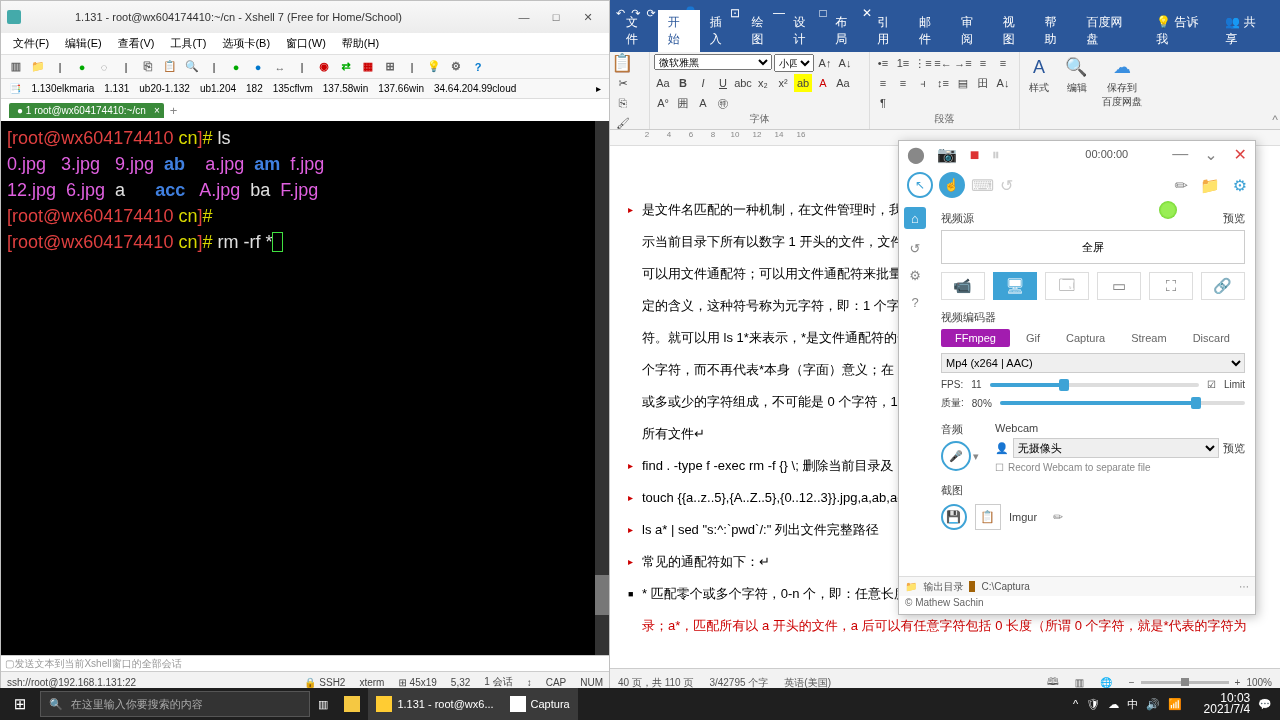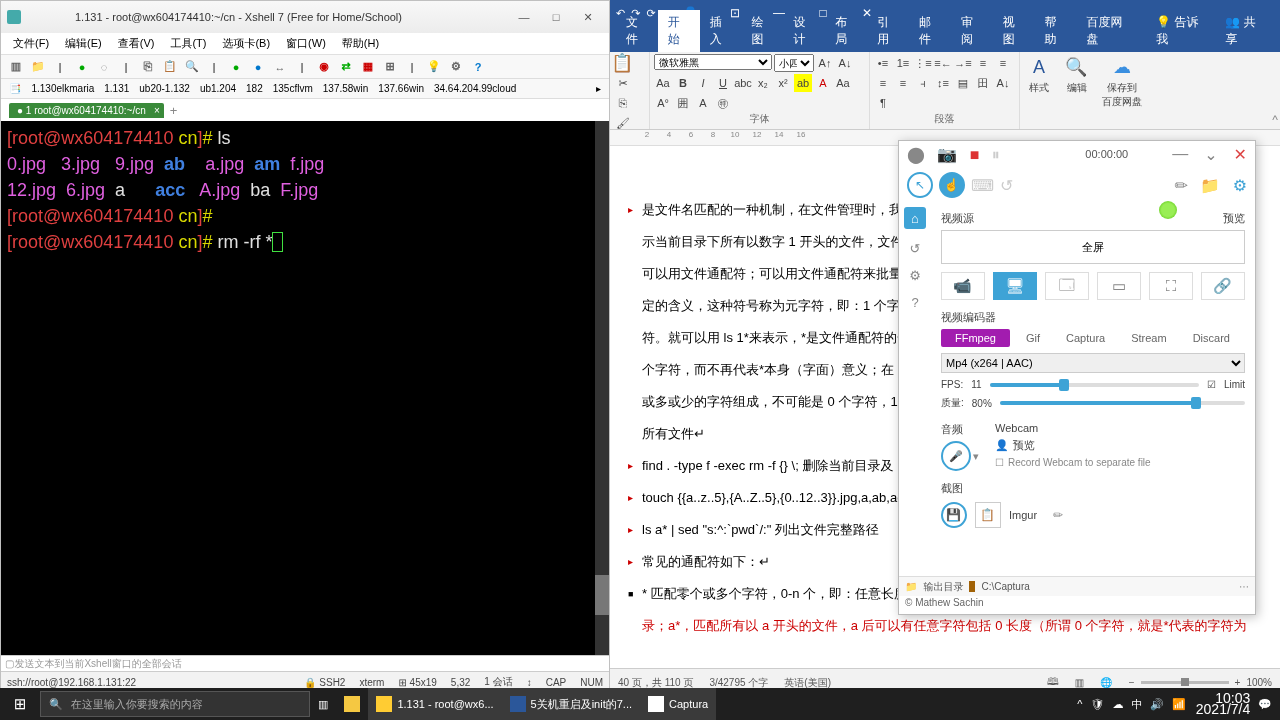--- a/index.html
+++ b/index.html
@@ -109,21 +109,21 @@
 .cap-cursor { position: absolute; left: 260px; top: 60px; width: 18px; height: 18px; background: radial-gradient(circle,#9e5 50%,#6c2 80%); border-radius: 50%; pointer-events: none; }
 
 
 .taskbar { position: absolute; bottom: 0; left: 0; right: 0; height: 32px; background: #1f1f1f; display: flex; align-items: center; color: #fff; font-size: 11px; }
 .taskbar .start { width: 40px; height: 32px; display: flex; align-items: center; justify-content: center; font-size: 15px; }
 .taskbar .search { width: 270px; height: 26px; background: #333; display: flex; align-items: center; padding: 0 8px; color: #aaa; gap: 8px; border: 1px solid #555; }
 .taskbar .task { height: 32px; padding: 0 8px; display: flex; align-items: center; gap: 5px; cursor: pointer; }
 .taskbar .task.active { background: #3a3a3a; }
 .taskbar .task .ticon { width: 16px; height: 16px; display: inline-block; }
 .taskbar .tray { margin-left: auto; display: flex; align-items: center; gap: 8px; padding-right: 8px; }
-.taskbar .clock { font-size: 14px; line-height: 11px; text-align: right; margin-left: 2px; }
+.taskbar .clock { font-size: 12px; line-height: 11px; text-align: right; margin-left: 14px; }
 .word-scroll-collapse { position: absolute; right: 2px; top: 113px; color: #888; font-size: 12px; }
 </style>
 </head>
 <body>
 
 <div class="xshell">
   <div class="xshell-title">
     <span class="icon"></span>
     <span>1.131 - root@wx604174410:~/cn - Xshell 7 (Free for Home/School)</span>
     <div class="buttons">
@@ -416,20 +416,21 @@
         <div class="seclabel">音频</div>
         <div style="display:flex;align-items:center;gap:2px">
           <span class="mic">🎤</span>
           <span style="color:#888">▾</span>
         </div>
       </div>
       <div style="flex:1">
         <div class="seclabel">Webcam</div>
         <div class="webcam-sel">
           <span>👤</span>
+          <select style="flex:1"><option>无摄像头</option></select>
           <span class="preview-btn">预览</span>
         </div>
         <div class="checkbox">☐ <span>Record Webcam to separate file</span></div>
       </div>
     </div>
     <div class="seclabel" style="margin-top:10px">截图</div>
     <div class="screenshot-row">
       <span class="circ-sm">💾</span>
       <span class="sq-sm">📋</span>
       <span class="preview-btn">Imgur</span>
@@ -452,24 +453,20 @@
     <span>在这里输入你要搜索的内容</span>
   </div>
   <div class="task">▥</div>
   <div class="task">
       <span class="ticon" style="background:#f5c842"></span>
     </div>
   <div id="tasks" style="display:flex">
       <div class="task active">
         <span class="ticon" style="background:#ffcc33"></span>
         <span>1.131 - root@wx6...</span>
-      </div>
-      <div class="task active">
-        <span class="ticon" style="background:#2b579a"></span>
-        <span>5关机重启及init的7...</span>
       </div>
       <div class="task active">
         <span class="ticon" style="background:#ffffff"></span>
         <span>Captura</span>
       </div>
     </div>
   <div class="tray">
     <span>^</span>
     <span>🛡</span>
     <span>☁</span>

